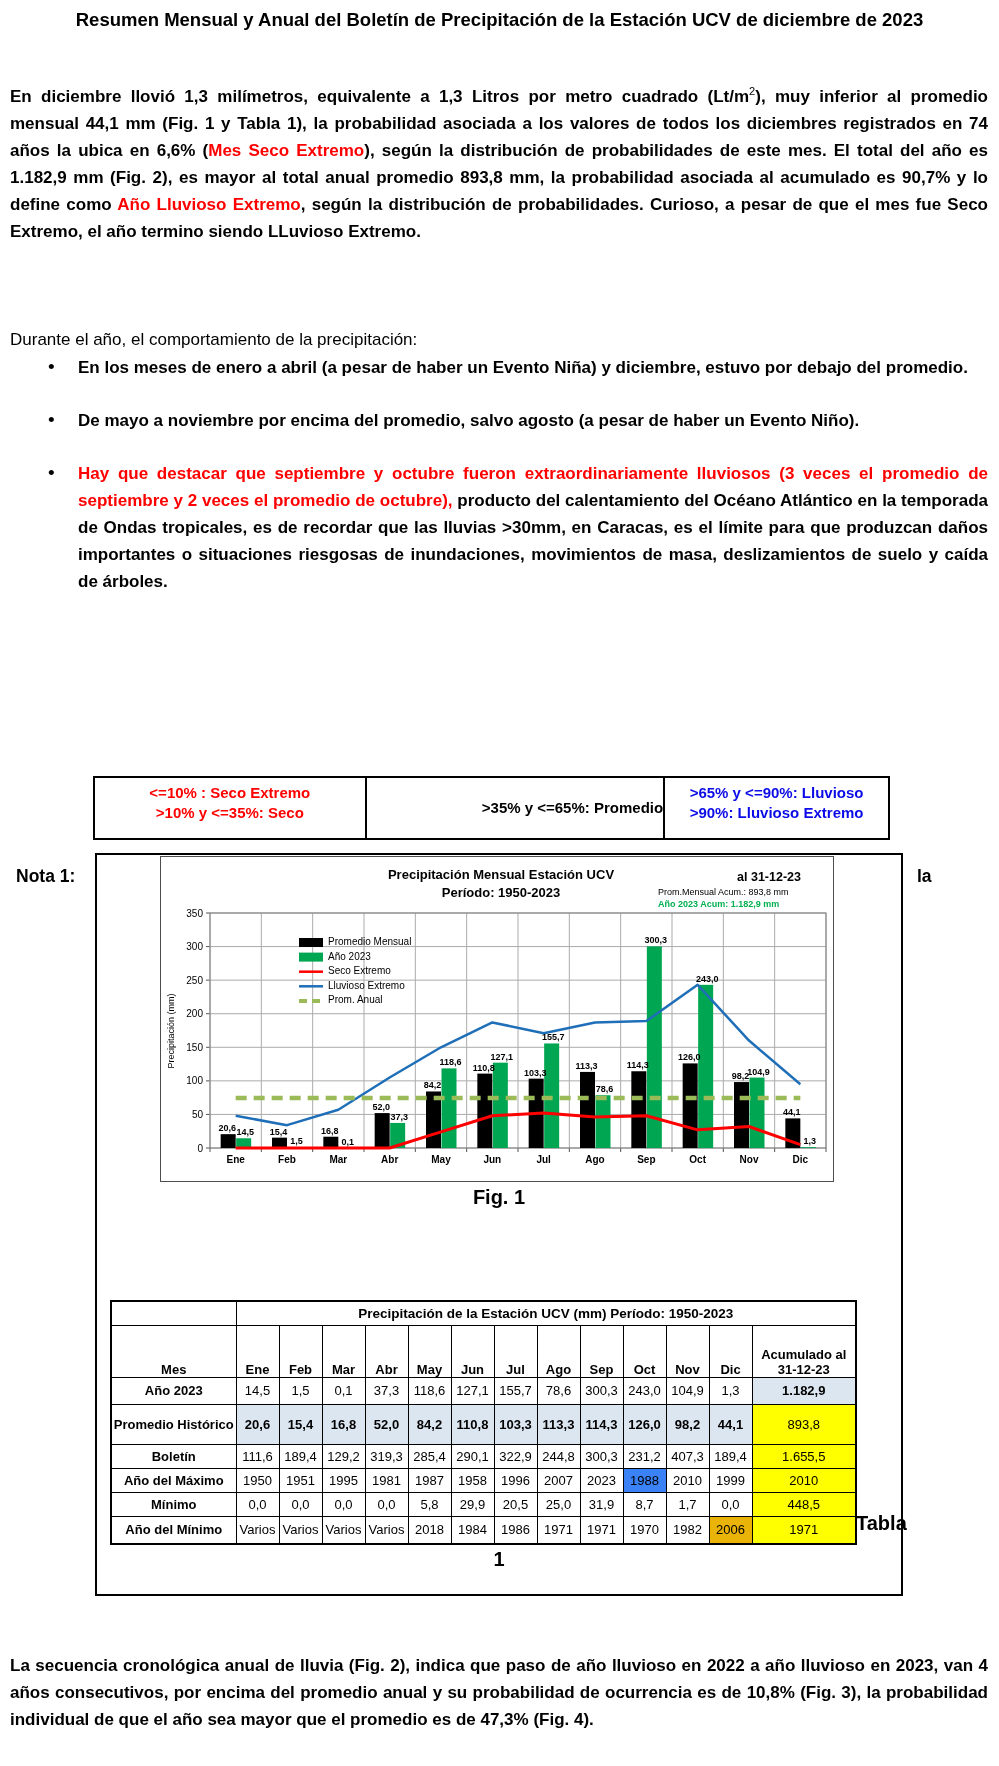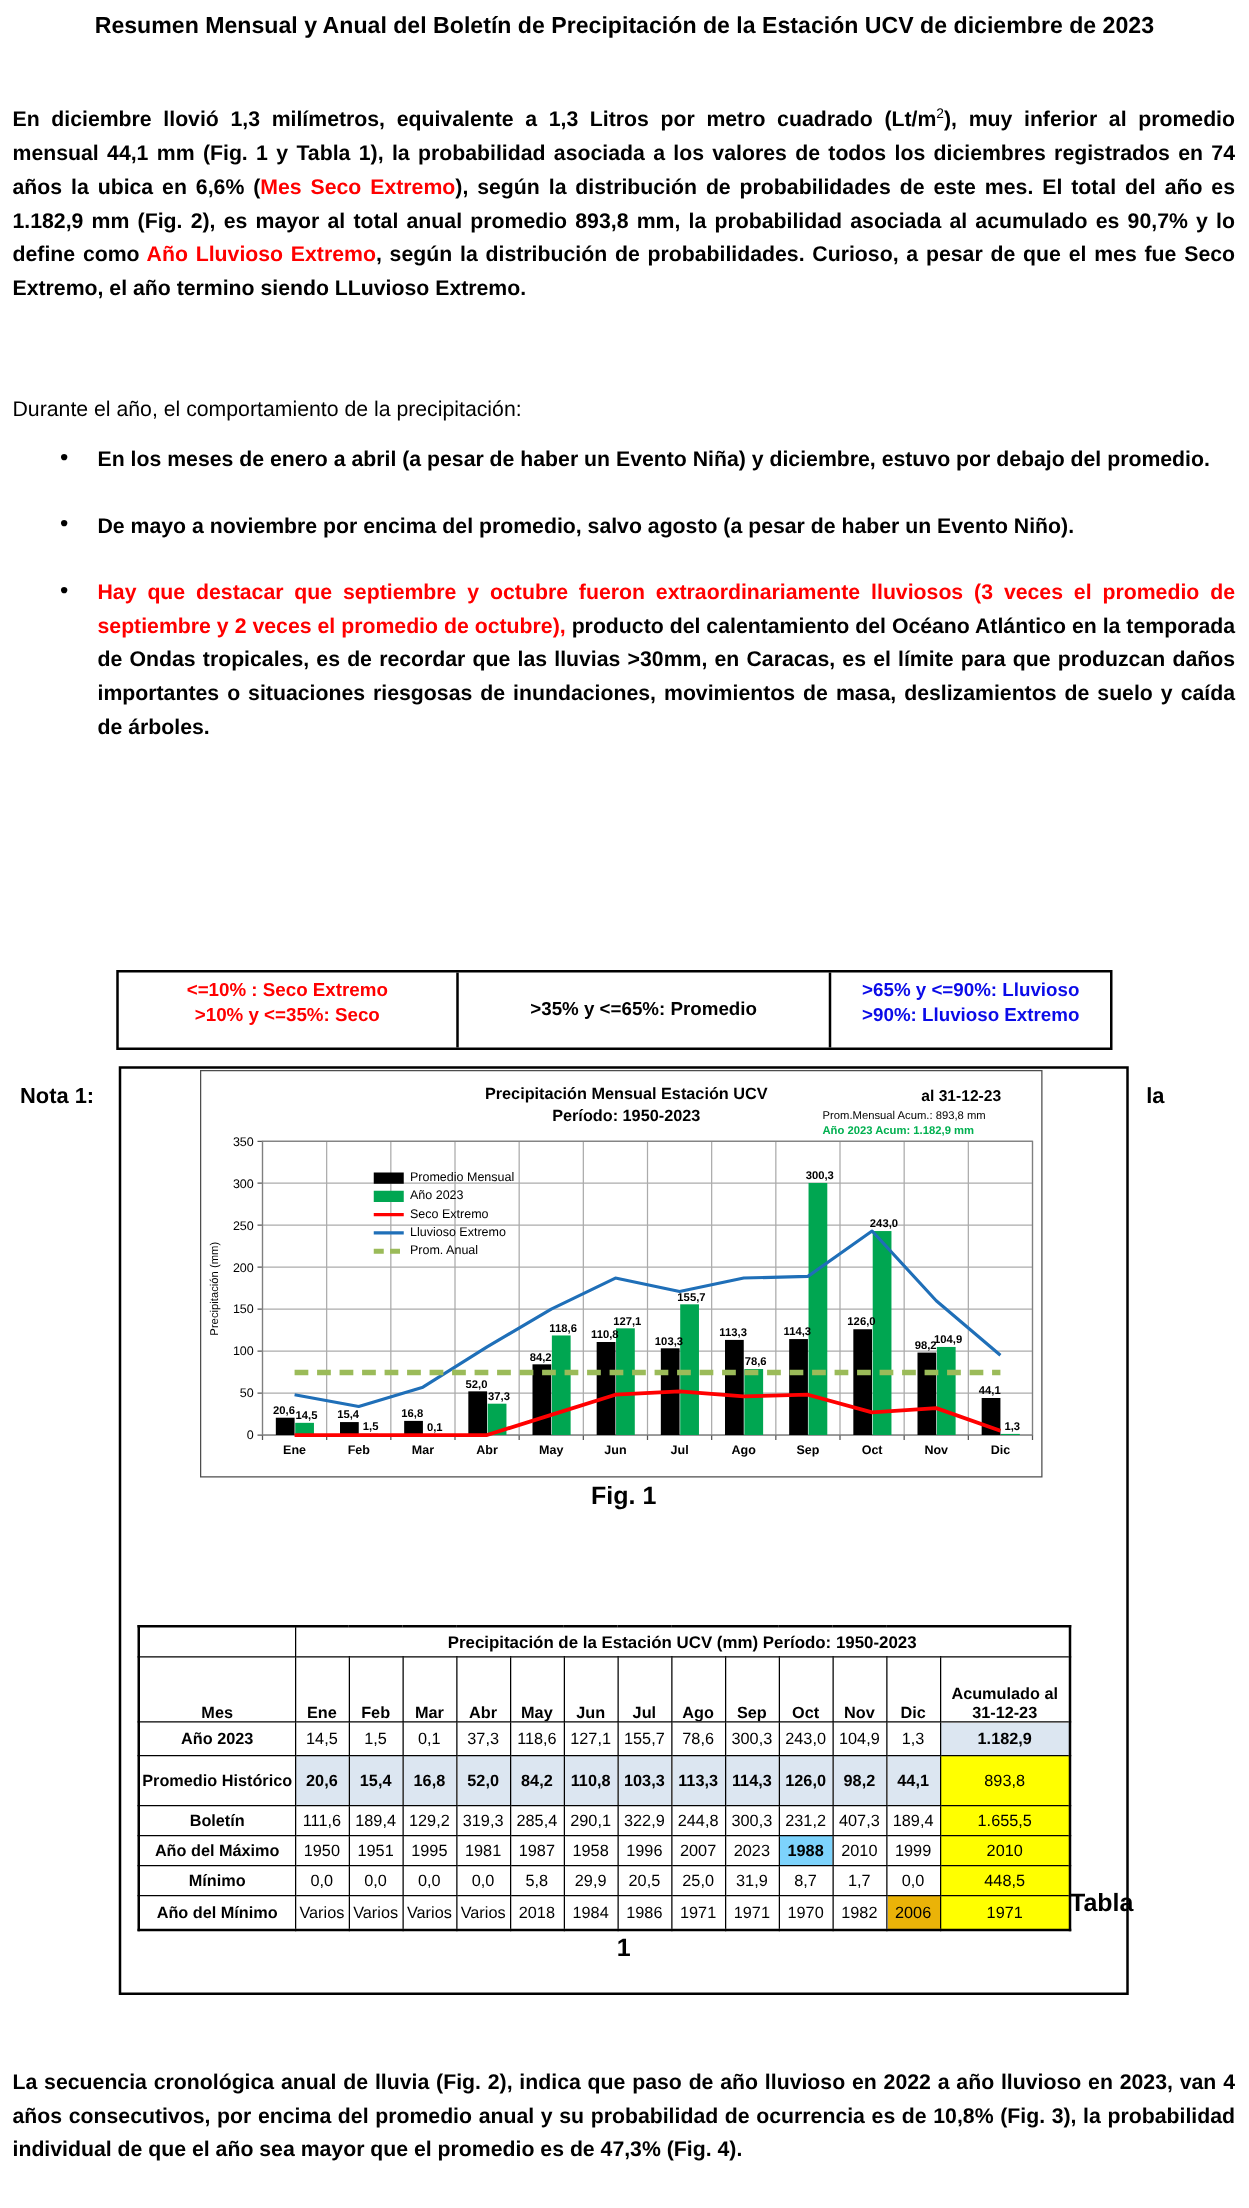--- a/index.html
+++ b/index.html
@@ -4,37 +4,37 @@
 <style>
   html,body{margin:0;padding:0;background:#fff;}
   .page{position:relative;width:999px;height:1766px;background:#fff;overflow:hidden;
         font-family:"Liberation Sans",sans-serif;color:#000;}
   .abs{position:absolute;}
   .title{top:6px;left:0;width:100%;text-align:center;font-weight:bold;
          font-size:18.5px;line-height:28px;}
   .title span{display:inline-block;max-width:880px;}
   .para{font-size:17px;line-height:27px;text-align:justify;}
   .p1{top:78px;left:10px;width:978px;}
-  .p2{top:314px;left:10px;width:978px;text-align:left;}
+  .p2{top:326px;left:10px;width:978px;text-align:left;}
   .bullets{top:354px;left:10px;width:978px;list-style:none;margin:0;padding:0;}
   .bullets li{position:relative;padding-left:68px;margin-bottom:26px;
               font-size:17px;line-height:27px;text-align:justify;}
   .bullets li::before{content:"\2022";position:absolute;left:38px;top:-1px;font-size:19px;}
   .rt-n{font-weight:bold;margin-top:36px;}
   .rt-b{font-weight:bold;}
   .rt-rb{font-weight:bold;color:#FF0000;}
   .rt-sup{vertical-align:super;font-size:0.65em;}
   
   .legend-table{top:776px;left:93px;width:797px;height:64px;display:flex;
                 border:2px solid #000;box-sizing:border-box;background:#fff;}
   .legend-cell{box-sizing:border-box;height:100%;display:flex;flex-direction:column;
                justify-content:flex-start;padding-top:5px;text-align:center;
                font-weight:bold;font-size:15px;line-height:20px;}
   .lc1{width:273px;color:#FF0000;border-right:2px solid #000;}
-  .lc2{width:300px;color:#000;justify-content:center;padding-top:0;border-right:2px solid #000;}
+  .lc2{width:300px;color:#000;justify-content:center;padding-top:0;border-right:2px solid #000;text-align:right;}
   .lc3{width:224px;color:#0B0BE8;}
   .nota{top:866px;left:16px;font-weight:bold;font-size:17.5px;}
   .nota-la{top:866px;left:917px;font-weight:bold;font-size:17.5px;}
   .outer-box{top:853px;left:95px;width:808px;height:743px;border:2px solid #000;
              box-sizing:border-box;background:#fff;}
   .chart-box{top:856px;left:160px;width:674px;height:326px;border:1px solid #4d4d4d;
              box-sizing:border-box;background:#fff;}
   .chart-box svg{display:block;}
   .fig-caption{top:1186px;left:95px;width:808px;text-align:center;font-weight:bold;font-size:20px;}
   .ptable{top:1300px;left:110px;border-collapse:collapse;table-layout:fixed;
@@ -313,21 +313,21 @@
           <th class="lbl">Año del Máximo</th>
           <td style="background: rgb(255, 255, 255); font-weight: normal;">1950</td>
           <td style="background: rgb(255, 255, 255); font-weight: normal;">1951</td>
           <td style="background: rgb(255, 255, 255); font-weight: normal;">1995</td>
           <td style="background: rgb(255, 255, 255); font-weight: normal;">1981</td>
           <td style="background: rgb(255, 255, 255); font-weight: normal;">1987</td>
           <td style="background: rgb(255, 255, 255); font-weight: normal;">1958</td>
           <td style="background: rgb(255, 255, 255); font-weight: normal;">1996</td>
           <td style="background: rgb(255, 255, 255); font-weight: normal;">2007</td>
           <td style="background: rgb(255, 255, 255); font-weight: normal;">2023</td>
-          <td style="background: #7dd3fc; font-weight: bold;">1988</td>
+          <td style="background: #3b82f6; font-weight: normal;">1988</td>
           <td style="background: rgb(255, 255, 255); font-weight: normal;">2010</td>
           <td style="background: rgb(255, 255, 255); font-weight: normal;">1999</td>
           <td style="background: rgb(255, 255, 0); font-weight: normal;">2010</td>
         </tr>
         <tr style="height: 24px;">
           <th class="lbl">Mínimo</th>
           <td style="background: rgb(255, 255, 255); font-weight: normal;">0,0</td>
           <td style="background: rgb(255, 255, 255); font-weight: normal;">0,0</td>
           <td style="background: rgb(255, 255, 255); font-weight: normal;">0,0</td>
           <td style="background: rgb(255, 255, 255); font-weight: normal;">0,0</td>

